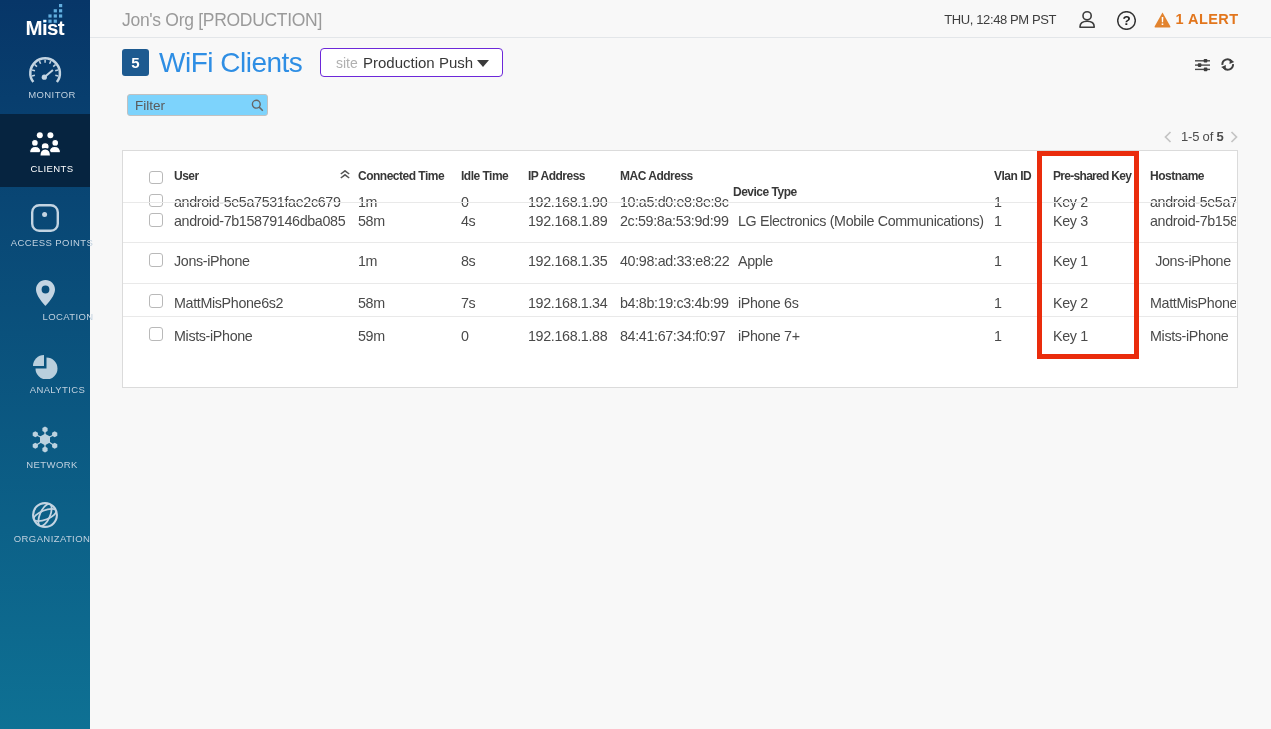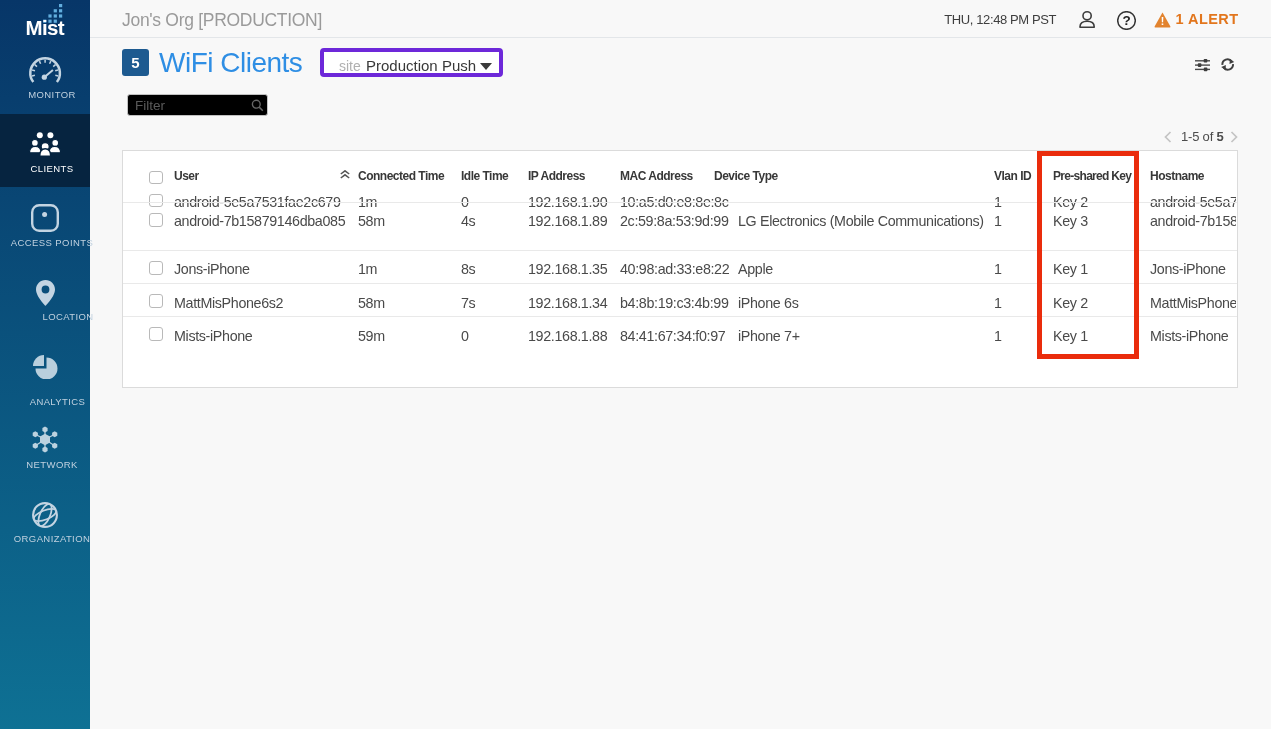--- a/index.html
+++ b/index.html
@@ -23,30 +23,30 @@
 #orgname { position:absolute; left:32px; top:10px; font-size:17.5px; letter-spacing:-0.3px; color:#9a9a9a;text-align:right; }
 #time { position:absolute; right:215px; top:12px; font-size:13px; letter-spacing:-0.4px; color:#3e3e3e; }
 #alerttext { position:absolute; left:1085.5px; top:10.5px; font-size:14.5px; font-weight:bold; letter-spacing:0.45px; color:#e2761d; }
 
 
 #badge { position:absolute; left:122px; top:49px; width:27px; height:27px;
   background:#1d5a90; border-radius:3px; color:#fff; font-weight:bold; font-size:15px;
   text-align:center; line-height:27px; z-index:1;}
 #title { position:absolute; left:159px; top:47px; font-size:28px; letter-spacing:-0.5px; color:#2e8ee4; }
 #sitebtn { position:absolute; left:320px; top:48px; width:183px; height:29px;
-  background:#fff; border:4px solid #6d28d9; border-radius:4px; }
+  background:#fff; border:1px solid #6d28d9; border-radius:4px; }
 #sitebtn .sitelab { position:absolute; left:15px; top:6px; font-size:14px; color:#b0b0b0; }
 #sitebtn .siteval { position:absolute; left:42px; top:5px; font-size:15px; color:#383838; }
 #sitebtn .caret { position:absolute; left:156px; top:11px; width:0; height:0;
   border-left:6.3px solid transparent; border-right:6.3px solid transparent;
   border-top:7px solid #3a3a3a; }
 
 
 #filter { position:absolute; left:127px; top:94px; width:141px; height:22px;
-  background:#000000; border:1px solid #c1c1c1; border-radius:3px; }
+  background:#7dd3fc; border:1px solid #c1c1c1; border-radius:3px; }
 #filter span { position:absolute; left:7px; top:3px; font-size:13.5px; color:#5a5a5a; }
 
 
 #pager { position:absolute; left:1160px; top:128.5px; font-size:13px; letter-spacing:-0.2px; color:#4c4c4c; }
 
 
 #table { position:absolute; left:122px; top:150px; width:1116px; height:237.5px;
   background:#fff; border:1px solid #dbdbdb; }
 #table .hdr { position:absolute; top:0; left:0; width:1114px; height:33px; }
 #table .hcell { position:absolute; top:17.5px; font-size:12px; letter-spacing:-0.5px; font-weight:bold; color:#383838; white-space:nowrap; }
@@ -121,21 +121,21 @@
 
   <svg class="abs" style="left:36px;top:280px;" width="19" height="26" viewBox="0 0 19 26">
     <path fill-rule="evenodd" fill="#c3d4e2" d="M9.5 0 C14.7 0 19 4.2 19 9.4 C19 16.4 9.5 25.8 9.5 25.8 C9.5 25.8 0 16.4 0 9.4 C0 4.2 4.3 0 9.5 0 Z M9.5 5.6 A3.9 3.9 0 1 0 9.5 13.4 A3.9 3.9 0 1 0 9.5 5.6 Z"></path>
   </svg>
   <div class="navlab" style="top:311px;margin-left:16px;">LOCATION</div>
 
   <svg class="abs" style="left:33px;top:353px;" width="25" height="26" viewBox="0 0 25 26">
     <path fill="#b9cfdd" d="M13.5 15.5 L13.5 4.5 A11 11 0 1 1 2.5 15.5 Z"></path>
     <path fill="#b9cfdd" d="M11 13 L0 13 A11 11 0 0 1 11 2 Z"></path>
   </svg>
-  <div class="navlab" style="top:396px;padding-left:11px;">ANALYTICS</div>
+  <div class="navlab" style="top:384px;padding-left:11px;">ANALYTICS</div>
 
   <svg class="abs" style="left:31px;top:425px;" width="28" height="29" viewBox="0 0 28 29">
     <g stroke="#bcd2df" stroke-width="1.2">
       <line x1="14" y1="14.5" x2="14" y2="4.5"></line>
       <line x1="14" y1="14.5" x2="14" y2="25.5"></line>
       <line x1="14" y1="14.5" x2="4.3" y2="9.3"></line>
       <line x1="14" y1="14.5" x2="23.7" y2="9.3"></line>
       <line x1="14" y1="14.5" x2="4.3" y2="20.7"></line>
       <line x1="14" y1="14.5" x2="23.7" y2="20.7"></line>
     </g>
@@ -238,21 +238,21 @@
     <svg class="abs" style="left:217px;top:19px;" width="10" height="9" viewBox="0 0 10 9">
       <g fill="none" stroke="#555" stroke-width="1.5">
         <polyline points="0.8,4 5,0.8 9.2,4"></polyline>
         <polyline points="0.8,8 5,4.8 9.2,8"></polyline>
       </g>
     </svg>
     <span class="hcell" style="left:235px;">Connected Time</span>
     <span class="hcell" style="left:338px;">Idle Time</span>
     <span class="hcell" style="left:405px;">IP Address</span>
     <span class="hcell" style="left:497px;">MAC Address</span>
-    <span class="hcell" style="left:591px;">Device Type</span>
+    <span class="hcell" style="left:610px;margin-top:16px;">Device Type</span>
     <span class="hcell" style="left:871px;">Vlan ID</span>
     <span class="hcell" style="left:930px;letter-spacing:-0.7px;">Pre-shared Key</span>
     <span class="hcell" style="left:1027px;">Hostname</span>
   </div>
   <div class="row" style="top:32.6px;">
     <span class="cbx" style="top:10px;"></span>
     <span class="cell" style="left:51px;">android-5e5a7531fae2c679</span>
     <span class="cell" style="left:235px;">1m</span>
     <span class="cell" style="left:338px;">0</span>
     <span class="cell" style="left:405px;">192.168.1.90</span>
@@ -266,21 +266,21 @@
     <span class="cell" style="left:51px;">android-7b15879146dba085</span>
     <span class="cell" style="left:235px;">58m</span>
     <span class="cell" style="left:338px;">4s</span>
     <span class="cell" style="left:405px;">192.168.1.89</span>
     <span class="cell" style="left:497px;">2c:59:8a:53:9d:99</span>
     <span class="cell" style="left:615px;">LG Electronics (Mobile Communications)</span>
     <span class="cell" style="left:871px;">1</span>
     <span class="cell" style="left:930px;">Key 3</span>
     <span class="cell" style="left:1027px;width:86px;overflow:hidden;">android-7b15879146dba085</span>
   </div>
-  <div class="row b" style="top:99px;">
+  <div class="row b" style="top:91px;text-align:center;">
     <span class="cbx" style="top:10px;"></span>
     <span class="cell" style="left:51px;">Jons-iPhone</span>
     <span class="cell" style="left:235px;">1m</span>
     <span class="cell" style="left:338px;">8s</span>
     <span class="cell" style="left:405px;">192.168.1.35</span>
     <span class="cell" style="left:497px;">40:98:ad:33:e8:22</span>
     <span class="cell" style="left:615px;">Apple</span>
     <span class="cell" style="left:871px;">1</span>
     <span class="cell" style="left:930px;">Key 1</span>
     <span class="cell" style="left:1027px;width:86px;overflow:hidden;">Jons-iPhone</span>

